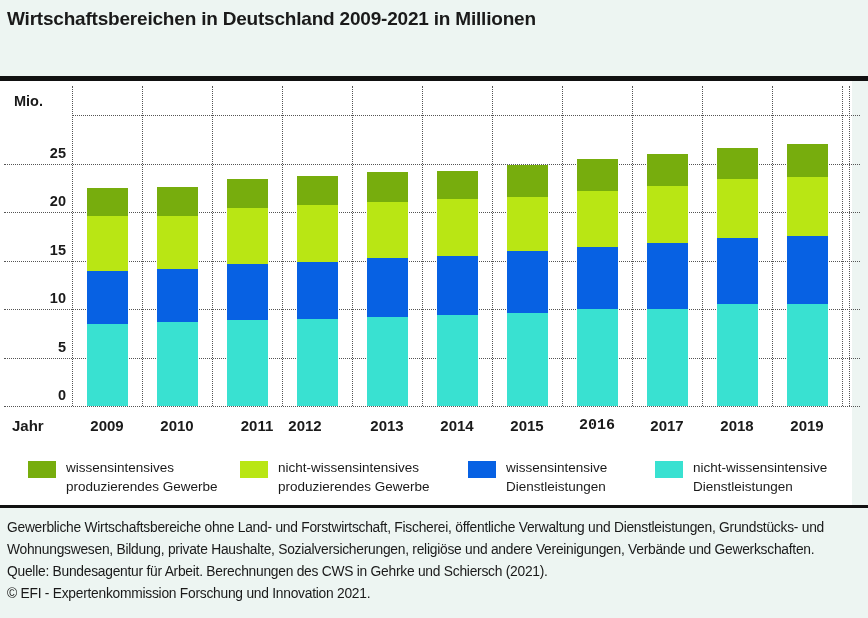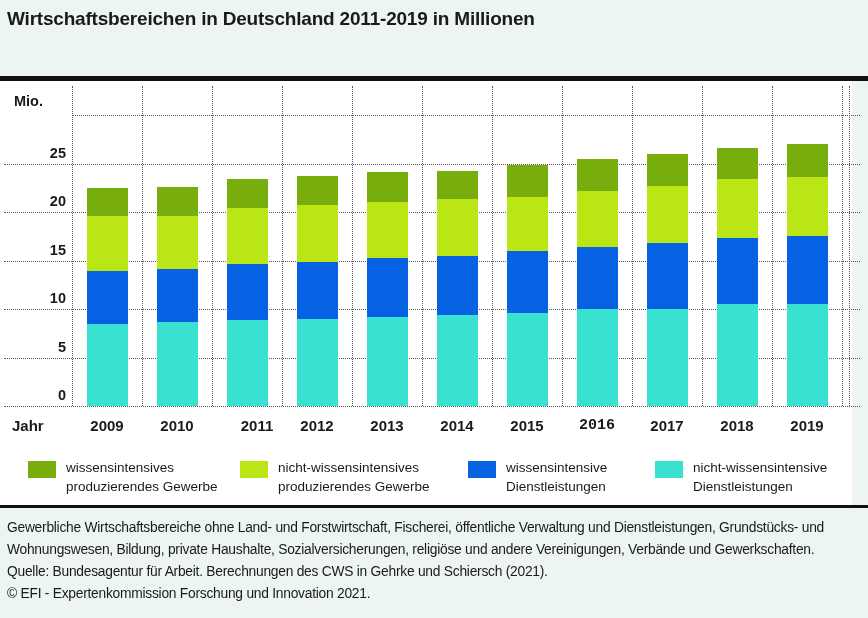--- a/index.html
+++ b/index.html
@@ -30,21 +30,21 @@
   .footnote-line{white-space:nowrap;}
 </style>
 </head>
 <body>
 
 <div id="canvas">
   <div class="white-panel"></div>
   <div class="rule" id="rule-top"></div>
 
   <div id="title-block">
-    <div>Wirtschaftsbereichen in Deutschland 2011-2019 in Millionen</div>
+    <div>Wirtschaftsbereichen in Deutschland 2009-2021 in Millionen</div>
   </div>
 
   <div id="unit-label">Mio.</div>
 
   <div id="grid-layer">
       <div class="hgrid" style="top: 406px; left: 4px; width: 856px;"></div>
       <div class="hgrid" style="top: 357.55px; left: 4px; width: 856px;"></div>
       <div class="hgrid" style="top: 309.1px; left: 4px; width: 856px;"></div>
       <div class="hgrid" style="top: 260.65px; left: 4px; width: 856px;"></div>
       <div class="hgrid" style="top: 212.2px; left: 4px; width: 856px;"></div>
@@ -115,21 +115,21 @@
       <div class="ytick" style="top: 338.55px;">5</div>
       <div class="ytick" style="top: 290.1px;">10</div>
       <div class="ytick" style="top: 241.65px;">15</div>
       <div class="ytick" style="top: 193.2px;">20</div>
       <div class="ytick" style="top: 144.75px;">25</div>
     </div>
   <div id="xtick-layer">
       <div class="xtick" style="left: 72px;">2009</div>
       <div class="xtick" style="left: 142px;">2010</div>
       <div class="xtick" style="left: 222px;">2011</div>
-      <div class="xtick" style="left: 282px;">2012</div>
+      <div class="xtick" style="left: 270px;">2012</div>
       <div class="xtick" style="left: 352px; text-align: center;">2013</div>
       <div class="xtick" style="left: 422px;">2014</div>
       <div class="xtick" style="left: 492px;">2015</div>
       <div class="xtick" style="left: 562px; font-family: Liberation Mono, monospace;">2016</div>
       <div class="xtick" style="left: 632px;">2017</div>
       <div class="xtick" style="left: 702px;">2018</div>
       <div class="xtick" style="left: 772px;">2019</div>
     </div>
 
   <div id="x-axis-label">Jahr</div>

